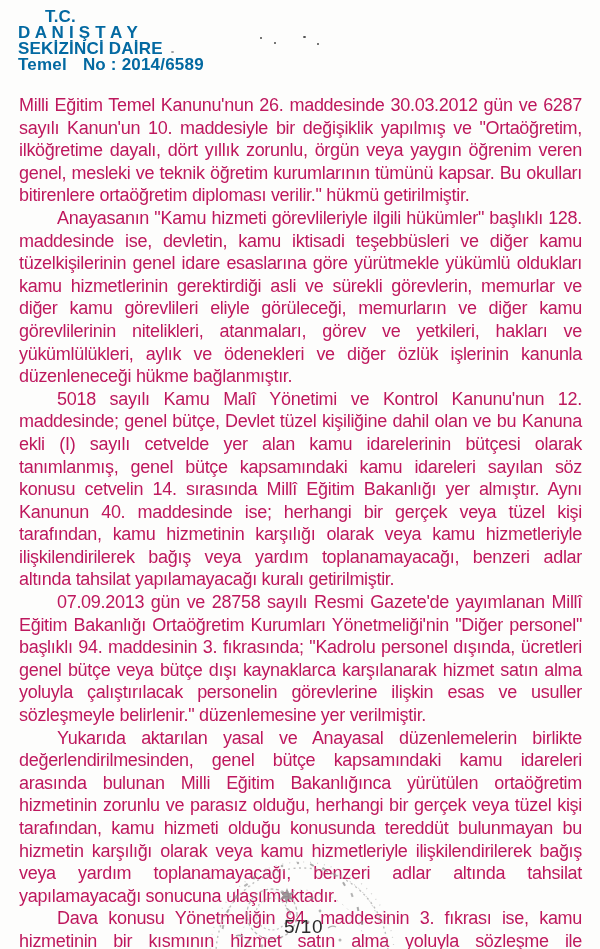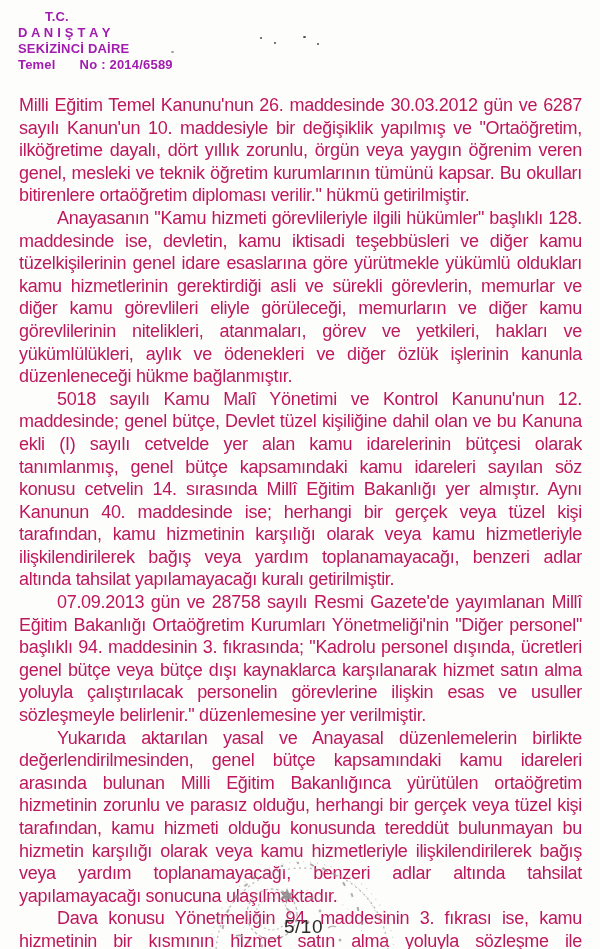--- a/index.html
+++ b/index.html
@@ -7,26 +7,26 @@
     position:relative;
     width:600px;height:949px;
     background:#fdfdfc;
     overflow:hidden;
     font-family:"Liberation Sans", sans-serif;
     color:#161616;
   }
   
   .doc-header{
     position:absolute;top:9px;left:18px;
-    font-weight:700;font-size:13px;line-height:16px;
-    letter-spacing:.2px;color:#a21caf;
+    font-weight:700;font-size:17px;line-height:16px;
+    letter-spacing:.2px;color:#0369a1;
   }
   .doc-header .tc{margin-left:27px;}
   .esas-row{white-space:nowrap;}
-  .esas-no{margin-left:24px;}
+  .esas-no{margin-left:16px;}
   
   .body-text{
     position:absolute;top:94px;left:19px;width:563px;
     font-size:18px;line-height:22.6px;letter-spacing:-.3px;
     text-align:justify;color:#be185d;
   }
   .body-text p{margin:0;text-indent:38px;}
   .body-text p.no-indent{text-indent:0;}
   
   .speck{position:absolute;background:#4a4a4a;border-radius:50%;}

